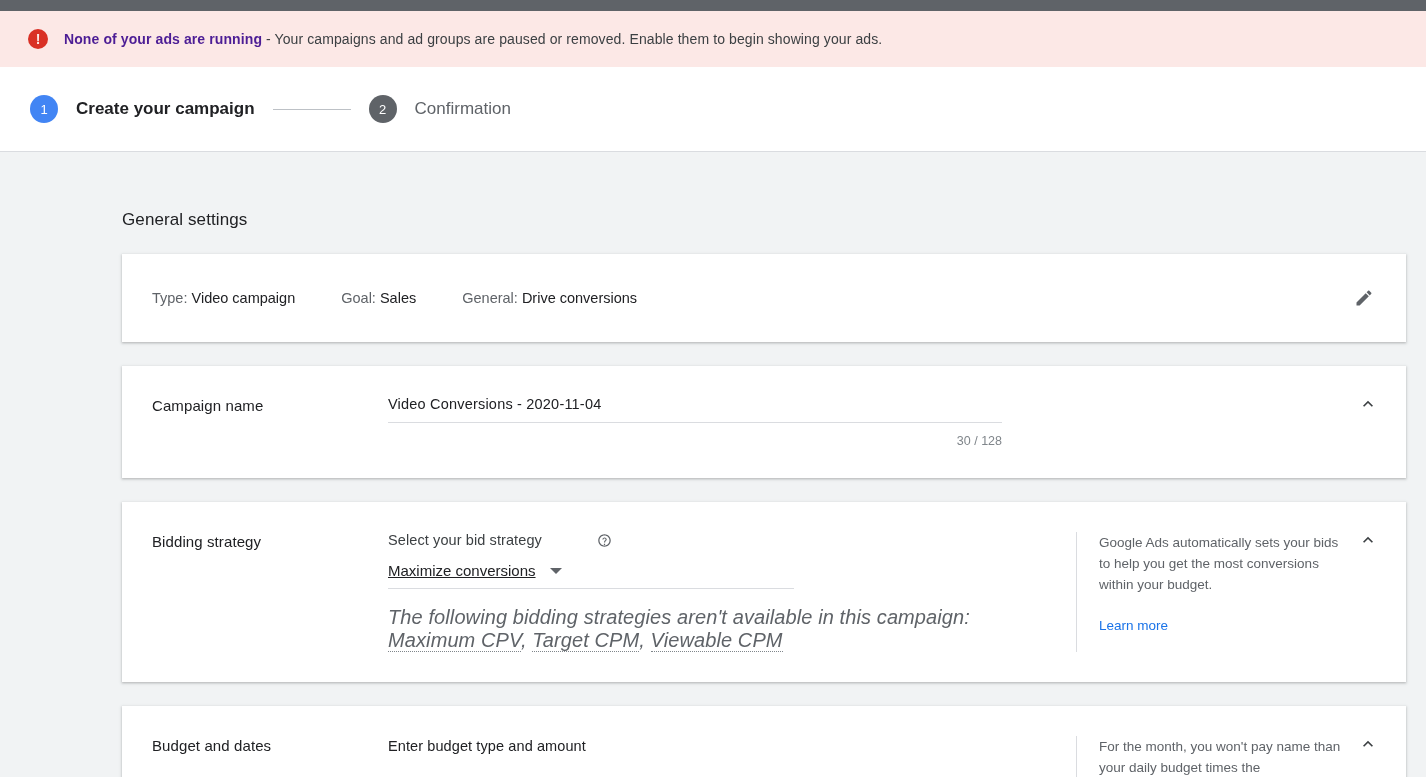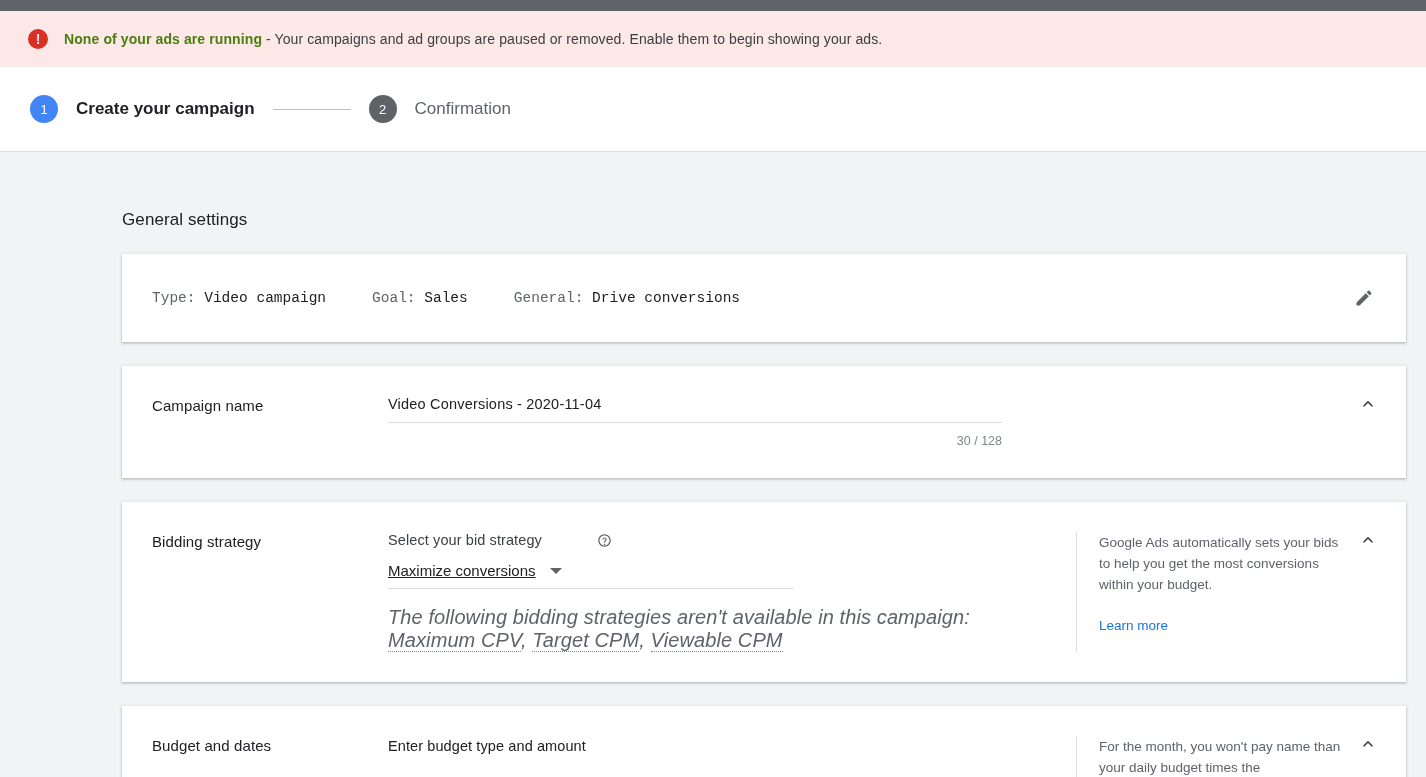--- a/index.html
+++ b/index.html
@@ -48,21 +48,21 @@
     font-size: 14px;
     font-weight: bold;
     line-height: 1;
     margin-top: -1px;
   }
   .alert-text {
     font-size: 14px;
     color: #3c4043;
     letter-spacing: .1px;
   }
-  .alert-text b { font-weight: bold; color: #4d7c0f; }
+  .alert-text b { font-weight: bold; color: #4c1d95; }
   .alert-sep { color: #3c4043; }
 
   
   .stepper-wrap {
     background: #ffffff;
     height: 85px;
     display: flex;
     align-items: center;
     padding-left: 30px;
     border-bottom: 1px solid #dadce0;
@@ -119,21 +119,20 @@
   .card-type {
     height: 88px;
     align-items: center;
     padding-left: 30px;
   }
   .type-item {
     font-size: 14.5px;
     color: #202124;
     margin-right: 46px;
     white-space: nowrap;
-    font-family: Liberation Mono, monospace;
   }
   .type-item .lbl { color: #5f6368; }
 
   .edit-icon-btn {
     position: absolute;
     right: 30px;
     top: 50%;
     transform: translateY(-50%);
     width: 24px; height: 24px;
     display: flex; align-items: center; justify-content: center;

